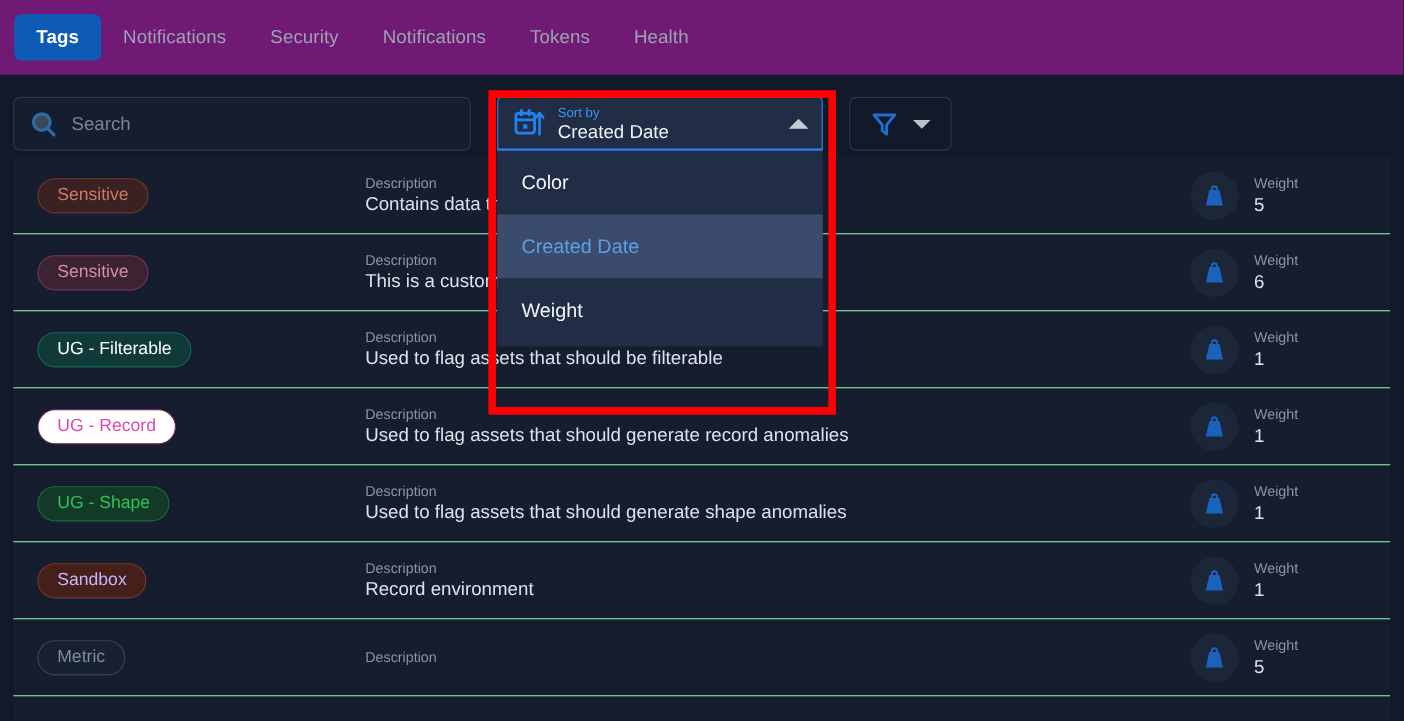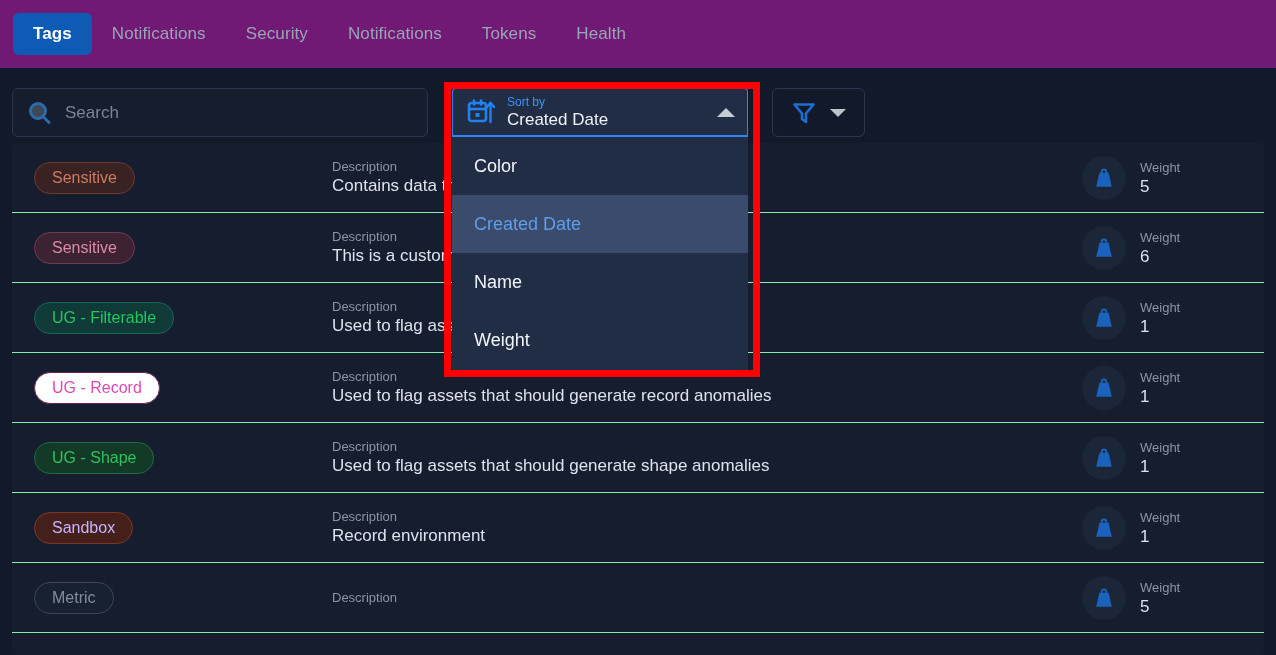--- a/index.html
+++ b/index.html
@@ -157,23 +157,20 @@
       </div>
 
       <div class="dropdown">
         <div class="dd-item">
             <span>Color</span>
           </div>
         <div class="dd-item selected">
             <span>Created Date</span>
           </div>
         <div class="dd-item">
-            <span>Name</span>
-          </div>
-        <div class="dd-item">
             <span>Weight</span>
           </div>
       </div>
     </div>
 
     <div class="filterbtn">
       <span class="funnel-ico">
         <svg viewBox="0 0 24 24" width="24" height="24">
           <path d="M2.5 3.5 L21.5 3.5 L14 12.5 L14 21 L10 18 L10 12.5 Z" fill="none" stroke="#1f6fd0" stroke-width="2.6" stroke-linejoin="round"></path>
         </svg>
@@ -223,21 +220,21 @@
         </span>
         <span>
           <span class="meta-label">Weight</span>
           <span class="meta-value" style="display:block">6</span>
         </span>
       </div>
     </div>
 
     <div class="row">
       <div class="cell-tag">
-        <span class="pill" style="color: #22c55e; background: rgb(15, 58, 56); border-color: rgb(24, 102, 92);">UG - Filterable</span>
+        <span class="pill" style="color: #ffffff; background: rgb(15, 58, 56); border-color: rgb(24, 102, 92);">UG - Filterable</span>
       </div>
       <div class="cell-desc">
         <div class="meta-label">Description</div>
         <div class="meta-value">Used to flag assets that should be filterable</div>
       </div>
       <div class="cell-weight">
         <span class="wcircle">
           <svg class="w-ico" viewBox="0 0 24 24">
               <path d="M12 2.5a3.2 3.2 0 0 0-3.2 3.2v1.1H7.4L4.2 20.8h15.6L16.6 6.8h-1.4V5.7A3.2 3.2 0 0 0 12 2.5zm0 1.9a1.4 1.4 0 0 1 1.4 1.3v1.1h-2.8V5.7A1.4 1.4 0 0 1 12 4.4z" fill="#1b62bd"></path>
             </svg>

